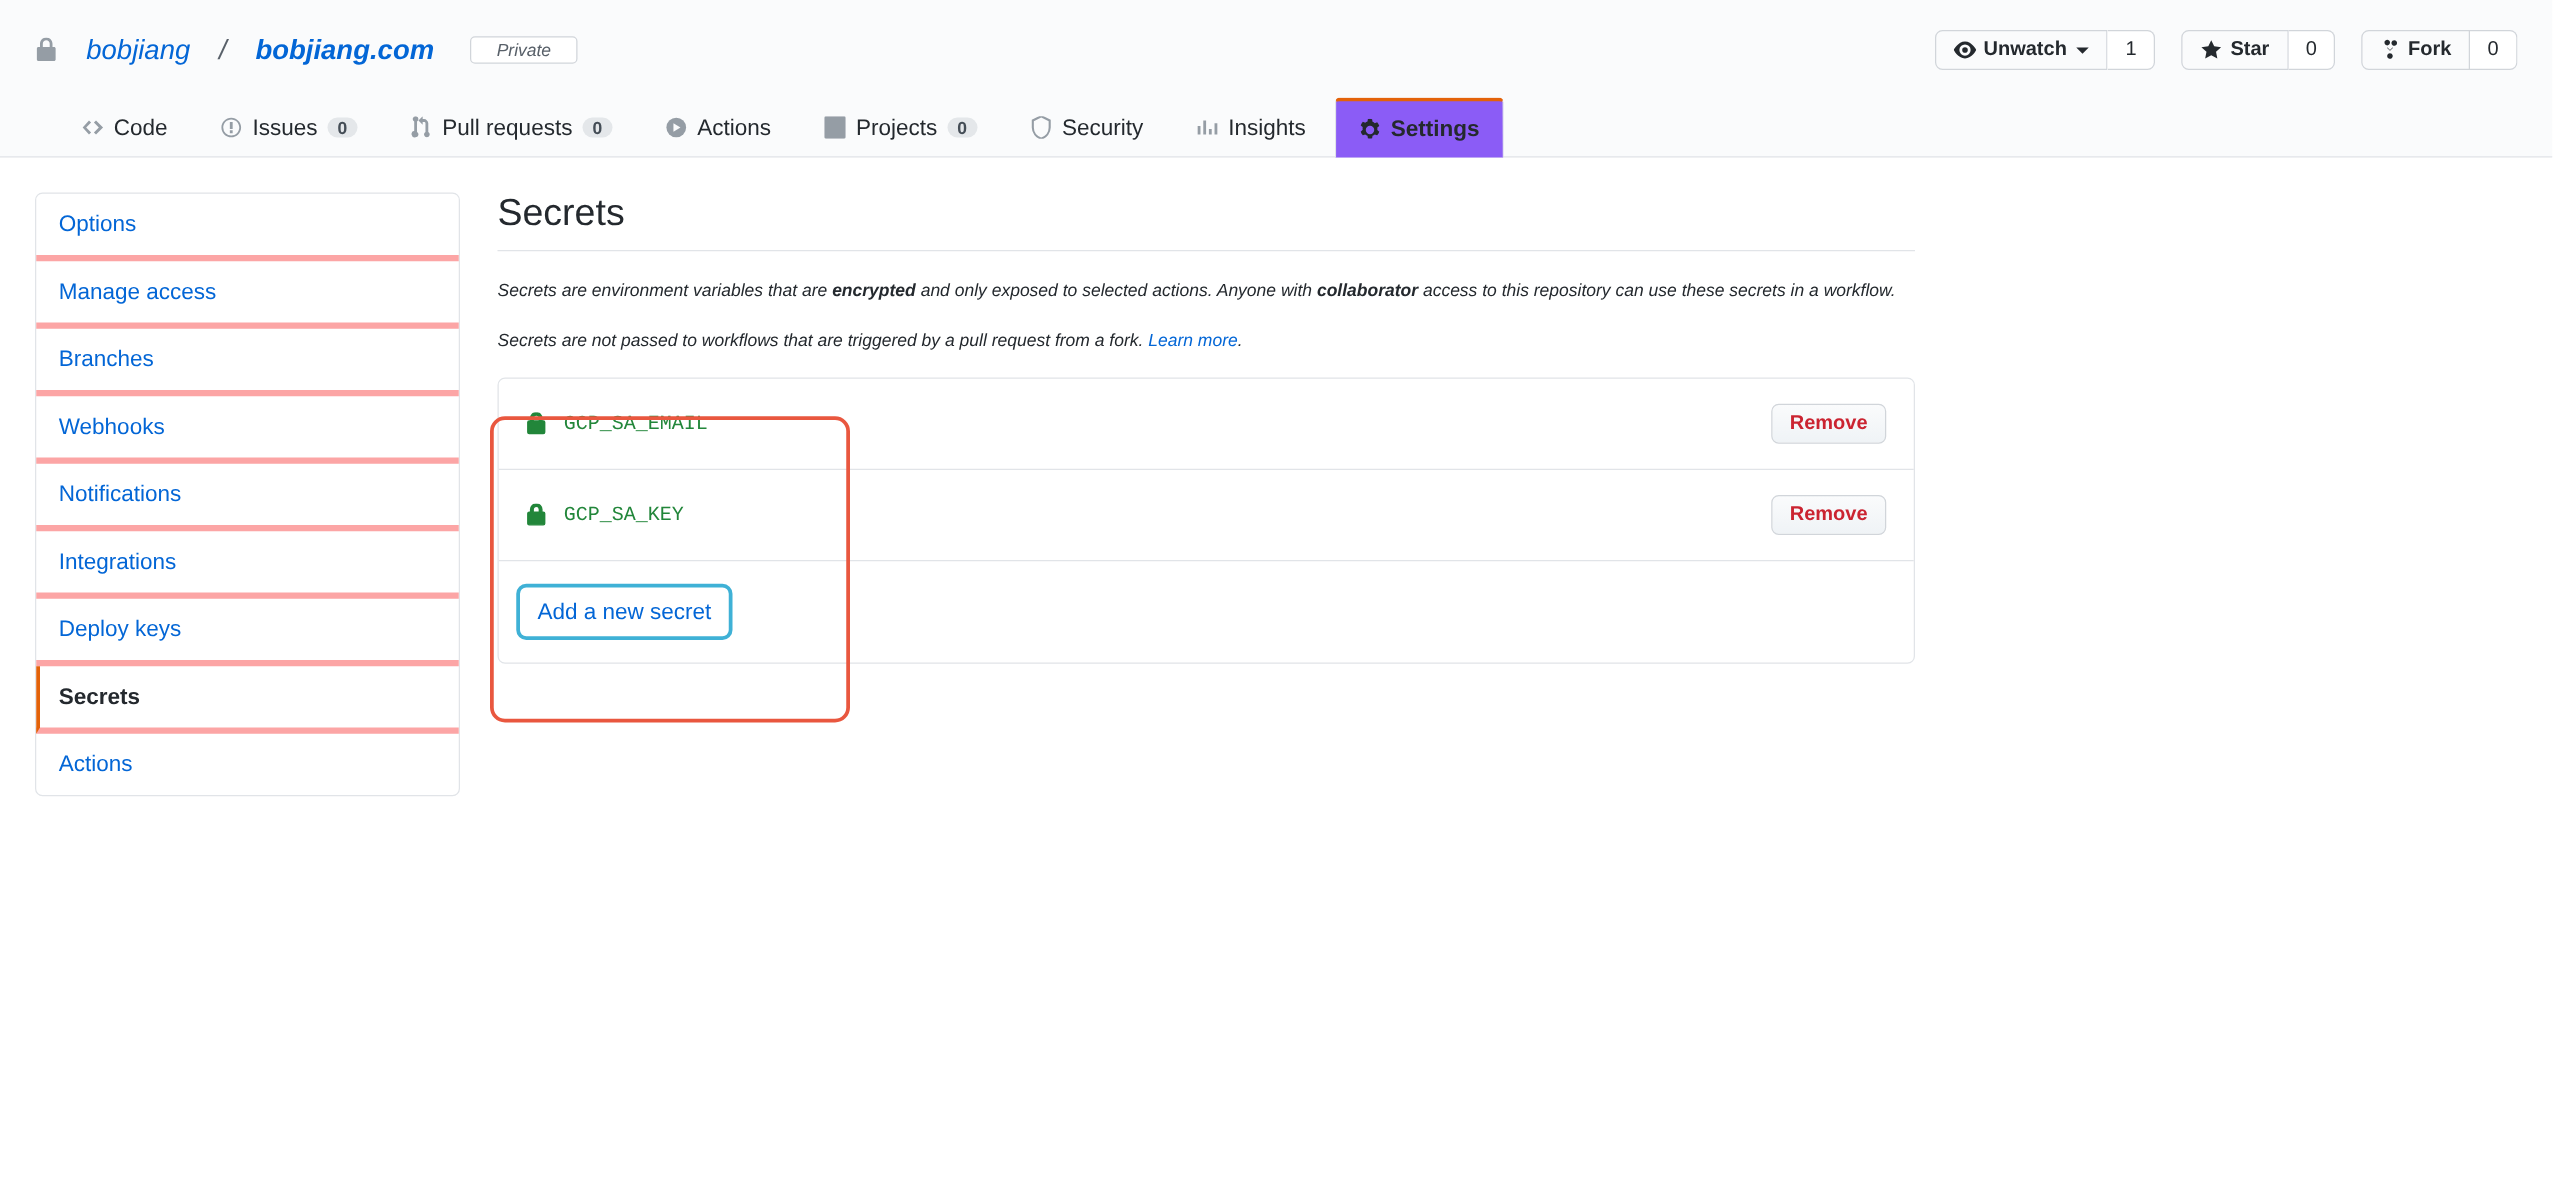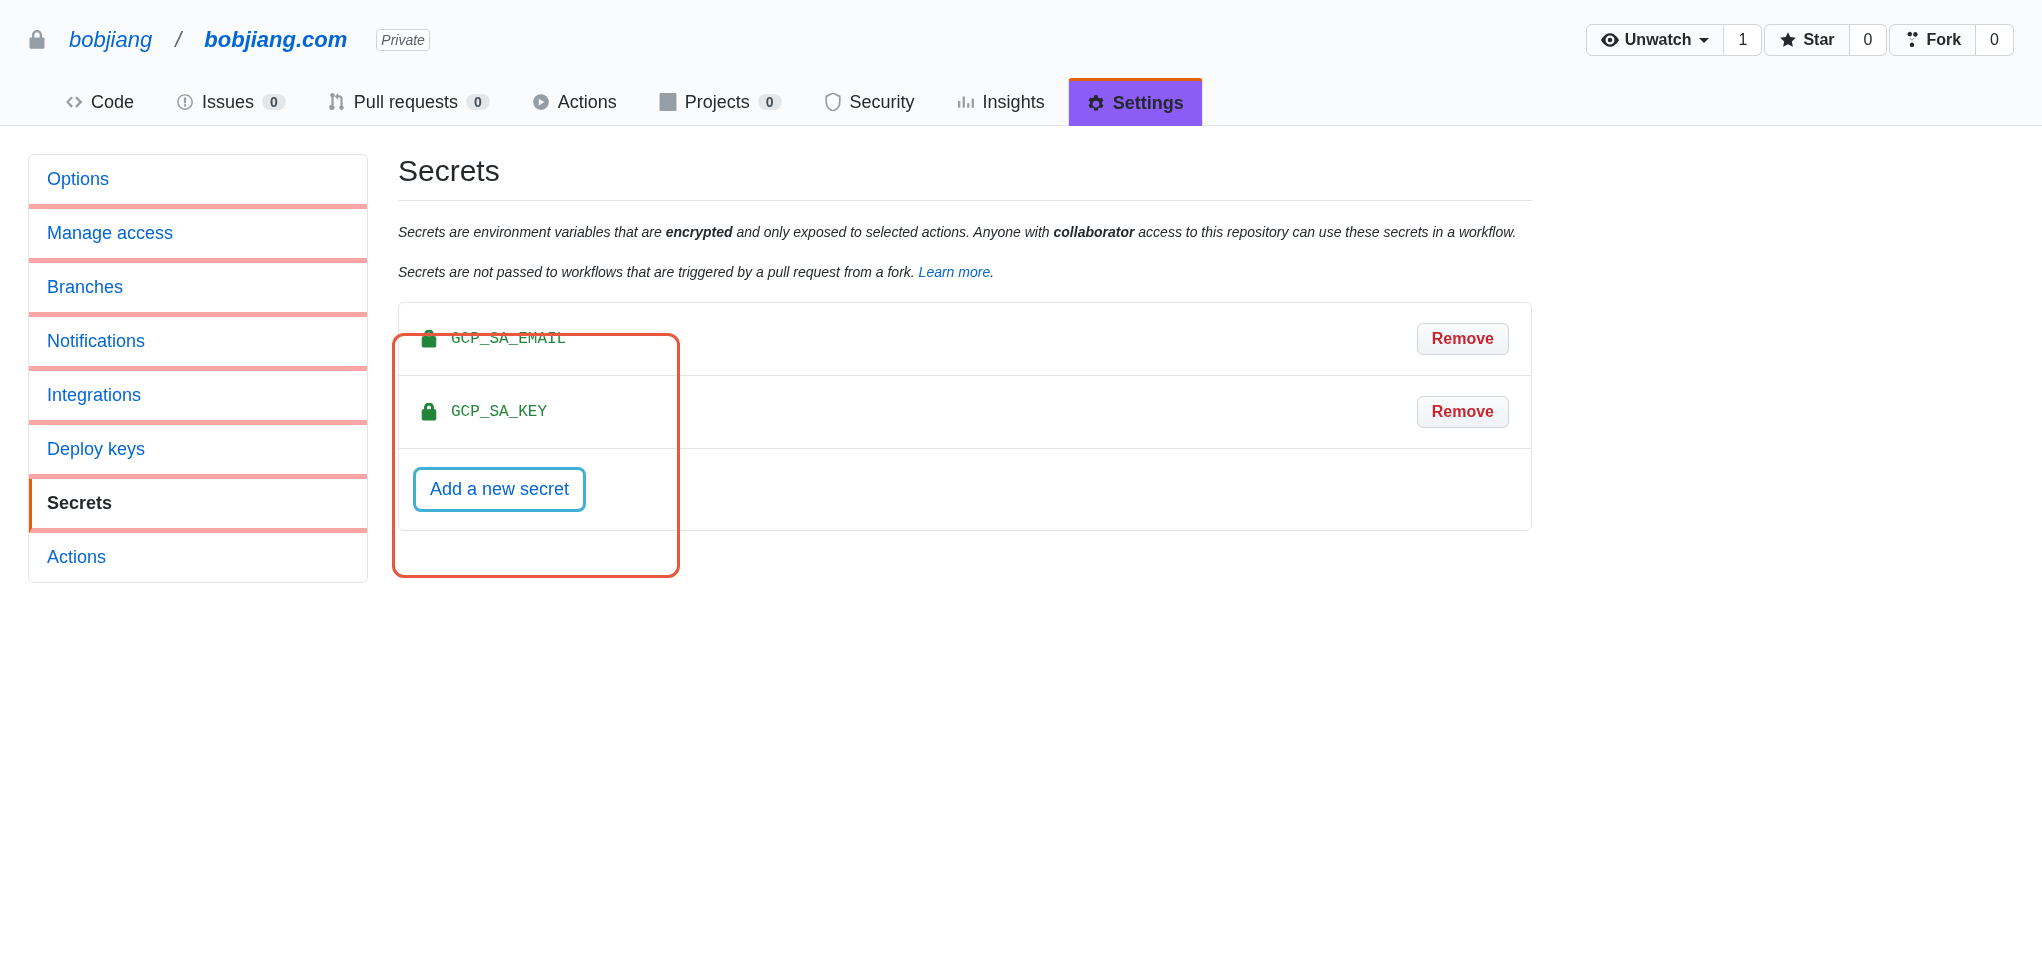--- a/index.html
+++ b/index.html
@@ -28,26 +28,26 @@
     font-weight: 400;
     font-style: italic;
   }
   .repo-title a { color: #0366d6; text-decoration: none; }
   .repo-title .sep { color: #586069; }
   .repo-title .name { font-weight: 600; }
   .label-private {
     font-size: 14px;
     border: 1px solid #d1d5da;
     color: #586069;
-    padding: 2px 4px;
+    padding: 2px 20px;
     border-radius: 4px;
     margin-left: 6px;
     background: #fff;
   }
-  .pageactions { display: flex; gap: 2px; }
+  .pageactions { display: flex; gap: 21px; }
   .btn-group { display: flex; }
   .btn-group .btn {
     border: 1px solid #d1d5da;
     background: #fafbfc;
     padding: 6px 14px;
     font-size: 16px;
     color: #24292e;
     display: flex;
     align-items: center;
     gap: 6px;
@@ -303,20 +303,21 @@
       <span>Settings</span>
     </div>
   </nav>
 </div>
 
 <div class="container">
   <nav class="menu" id="menu">
       <div class="menu-item">Options</div>
       <div class="menu-item">Manage access</div>
       <div class="menu-item">Branches</div>
+      <div class="menu-item">Webhooks</div>
       <div class="menu-item">Notifications</div>
       <div class="menu-item">Integrations</div>
       <div class="menu-item">Deploy keys</div>
       <div class="menu-item selected">Secrets</div>
       <div class="menu-item">Actions</div>
     </nav>
 
   <div class="main" style="position:relative;">
     <h1>Secrets</h1>
 

